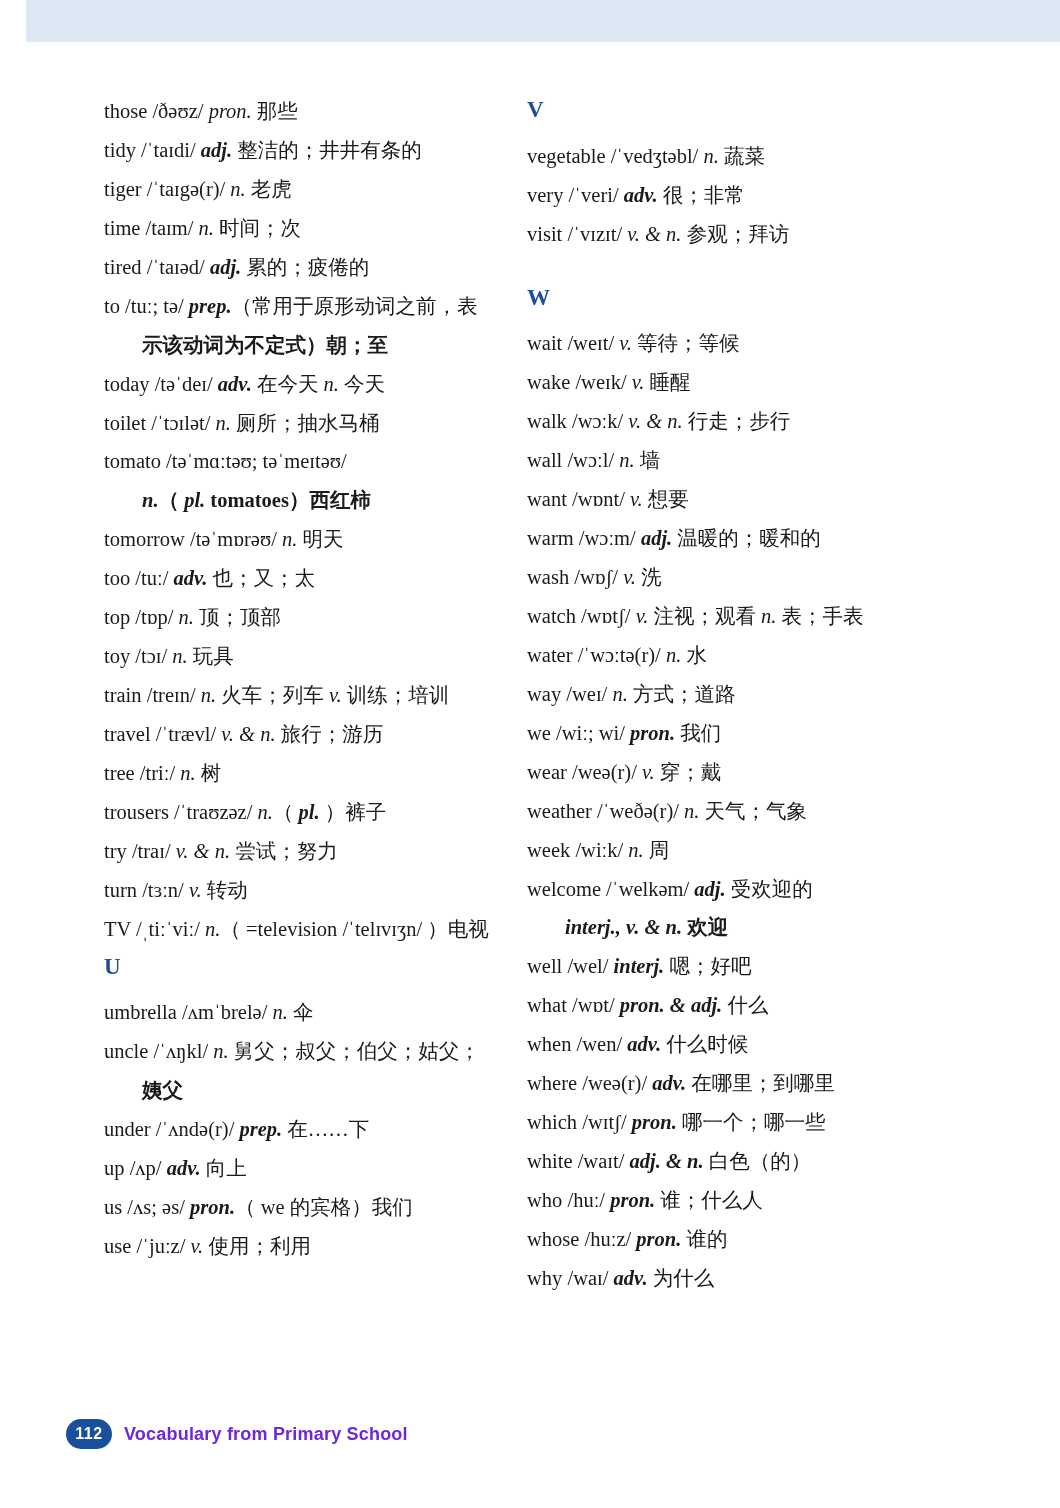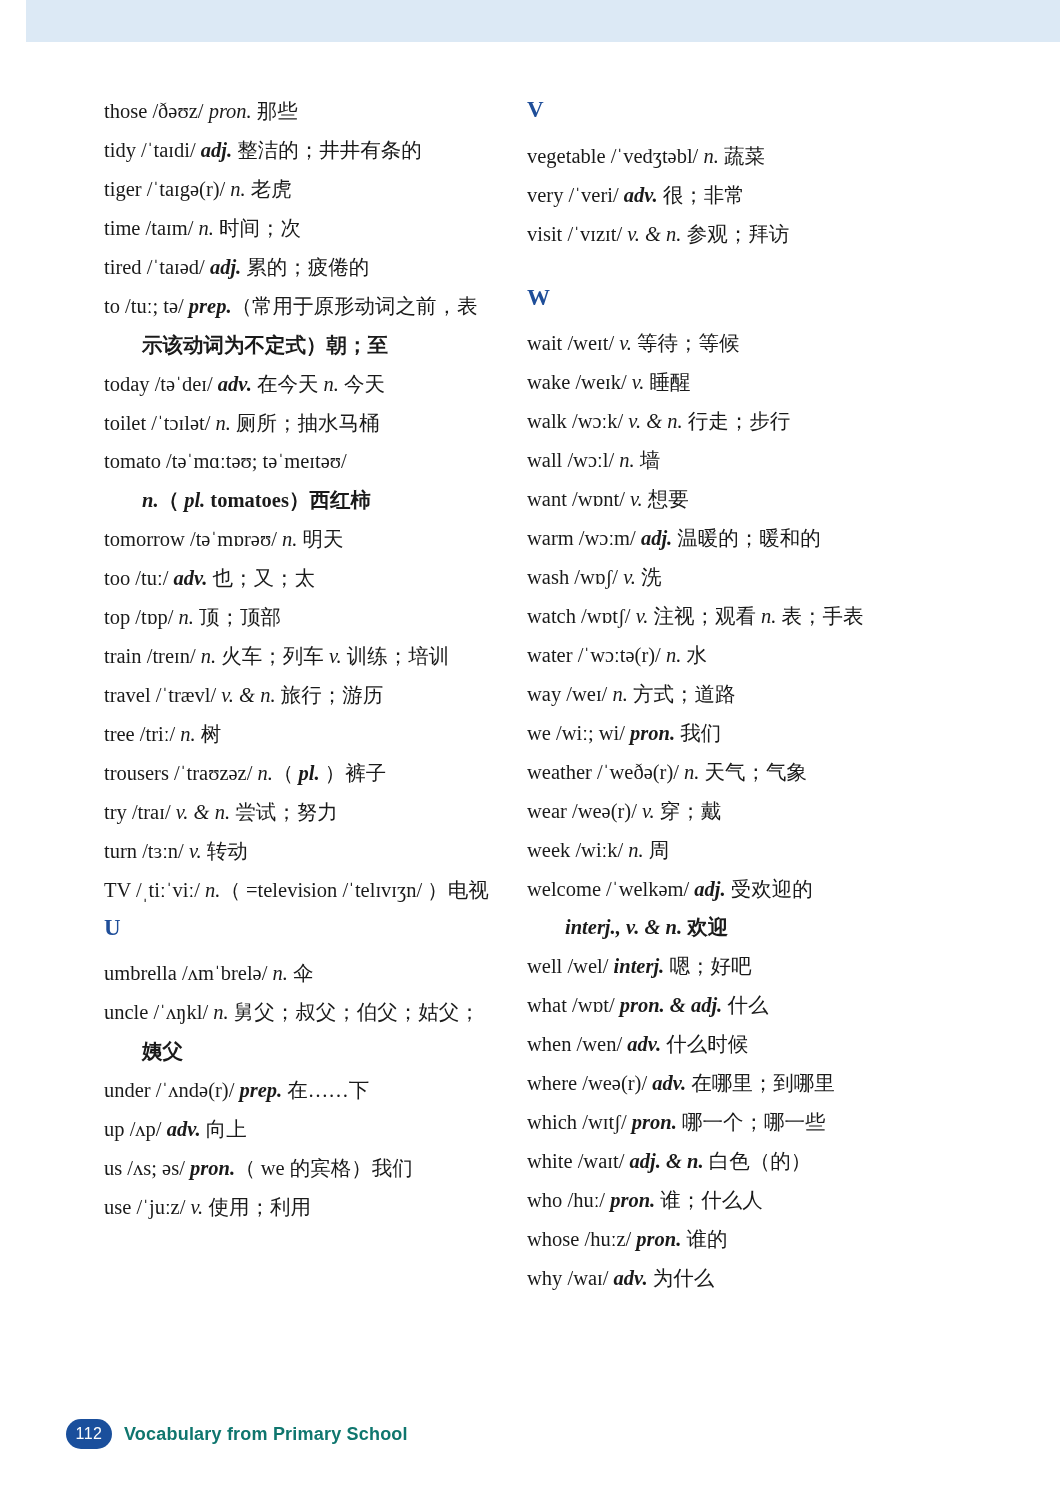--- a/index.html
+++ b/index.html
@@ -83,28 +83,28 @@
     gap: 12px;
   }
   .pagebadge {
     width: 46px;
     height: 30px;
     border-radius: 15px;
     background: #1a4f9c;
     color: #ffffff;
     font-family: "Liberation Sans", sans-serif;
     font-size: 16px;
-    font-weight: normal;
+    font-weight: bold;
     display: flex;
     align-items: center;
     justify-content: center;
     letter-spacing: 0.5px;
   }
   .footer-title {
-    color: #0f766e;
+    color: #6d28d9;
     font-family: "Liberation Sans", sans-serif;
     font-size: 18px;
     font-weight: bold;
     letter-spacing: 0.2px;
   }
 </style>
 </head>
 <body>
 
 <div class="page">
@@ -120,20 +120,21 @@
           <div class="entry"><span>tiger /ˈtaɪgə(r)/ <i>n.</i> 老虎</span></div>
           <div class="entry"><span>time /taɪm/ <i>n.</i> 时间；次</span></div>
           <div class="entry"><span>tired /ˈtaɪəd/ <b><i>adj.</i></b> 累的；疲倦的</span></div>
           <div class="entry"><span>to /tuː; tə/  <b><i>prep.</i></b>（常用于原形动词之前，表</span><span class="cont">示该动词为不定式）朝；至</span></div>
           <div class="entry"><span>today /təˈdeɪ/ <b><i>adv.</i></b> 在今天    <i>n.</i> 今天</span></div>
           <div class="entry"><span>toilet /ˈtɔɪlət/ <i>n.</i> 厕所；抽水马桶</span></div>
           <div class="entry"><span>tomato /təˈmɑːtəʊ; təˈmeɪtəʊ/</span><span class="cont"><i>n.</i>（ <b><i>pl.</i></b> tomatoes）西红柿</span></div>
           <div class="entry"><span>tomorrow /təˈmɒrəʊ/ <i>n.</i> 明天</span></div>
           <div class="entry"><span>too /tuː/ <b><i>adv.</i></b> 也；又；太</span></div>
           <div class="entry"><span>top /tɒp/ <i>n.</i> 顶；顶部</span></div>
+          <div class="entry"><span>toy /tɔɪ/ <i>n.</i> 玩具</span></div>
           <div class="entry"><span>train /treɪn/ <i>n.</i> 火车；列车   <i>v.</i> 训练；培训</span></div>
           <div class="entry"><span>travel /ˈtrævl/ <i>v. &amp; n.</i> 旅行；游历</span></div>
           <div class="entry"><span>tree /triː/ <i>n.</i> 树</span></div>
           <div class="entry"><span>trousers /ˈtraʊzəz/ <i>n.</i>（ <b><i>pl.</i></b> ）裤子</span></div>
           <div class="entry"><span>try /traɪ/ <i>v. &amp; n.</i> 尝试；努力</span></div>
           <div class="entry"><span>turn /tɜːn/ <i>v.</i> 转动</span></div>
           <div class="entry"><span>TV /ˌtiːˈviː/ <i>n.</i>（ =television /ˈtelɪvɪʒn/ ）电视</span></div>
         </div>
       <div class="letter first">U</div>
       <div id="list-u">
@@ -159,22 +160,22 @@
           <div class="entry"><span>wake /weɪk/ <i>v.</i> 睡醒</span></div>
           <div class="entry"><span>walk /wɔːk/ <i>v. &amp; n.</i> 行走；步行</span></div>
           <div class="entry"><span>wall /wɔːl/ <i>n.</i> 墙</span></div>
           <div class="entry"><span>want /wɒnt/ <i>v.</i> 想要</span></div>
           <div class="entry"><span>warm /wɔːm/ <b><i>adj.</i></b> 温暖的；暖和的</span></div>
           <div class="entry"><span>wash /wɒʃ/ <i>v.</i> 洗</span></div>
           <div class="entry"><span>watch /wɒtʃ/ <i>v.</i> 注视；观看   <i>n.</i> 表；手表</span></div>
           <div class="entry"><span>water /ˈwɔːtə(r)/ <i>n.</i> 水</span></div>
           <div class="entry"><span>way /weɪ/ <i>n.</i> 方式；道路</span></div>
           <div class="entry"><span>we /wiː; wi/ <b><i>pron.</i></b> 我们</span></div>
+          <div class="entry"><span>wear /weə(r)/ <i>v.</i> 穿；戴</span></div>
           <div class="entry"><span>weather /ˈweðə(r)/ <i>n.</i> 天气；气象</span></div>
-          <div class="entry"><span>wear /weə(r)/ <i>v.</i> 穿；戴</span></div>
           <div class="entry"><span>week /wiːk/ <i>n.</i> 周</span></div>
           <div class="entry"><span>welcome /ˈwelkəm/ <b><i>adj.</i></b> 受欢迎的</span><span class="cont"><b><i>interj., v. &amp; n.</i></b> 欢迎</span></div>
           <div class="entry"><span>well /wel/ <b><i>interj.</i></b> 嗯；好吧</span></div>
           <div class="entry"><span>what /wɒt/ <b><i>pron. &amp; adj.</i></b> 什么</span></div>
           <div class="entry"><span>when /wen/ <b><i>adv.</i></b> 什么时候</span></div>
           <div class="entry"><span>where /weə(r)/ <b><i>adv.</i></b> 在哪里；到哪里</span></div>
           <div class="entry"><span>which /wɪtʃ/ <b><i>pron.</i></b> 哪一个；哪一些</span></div>
           <div class="entry"><span>white /waɪt/ <b><i>adj. &amp; n.</i></b> 白色（的）</span></div>
           <div class="entry"><span>who /huː/ <b><i>pron.</i></b> 谁；什么人</span></div>
           <div class="entry"><span>whose /huːz/ <b><i>pron.</i></b> 谁的</span></div>

